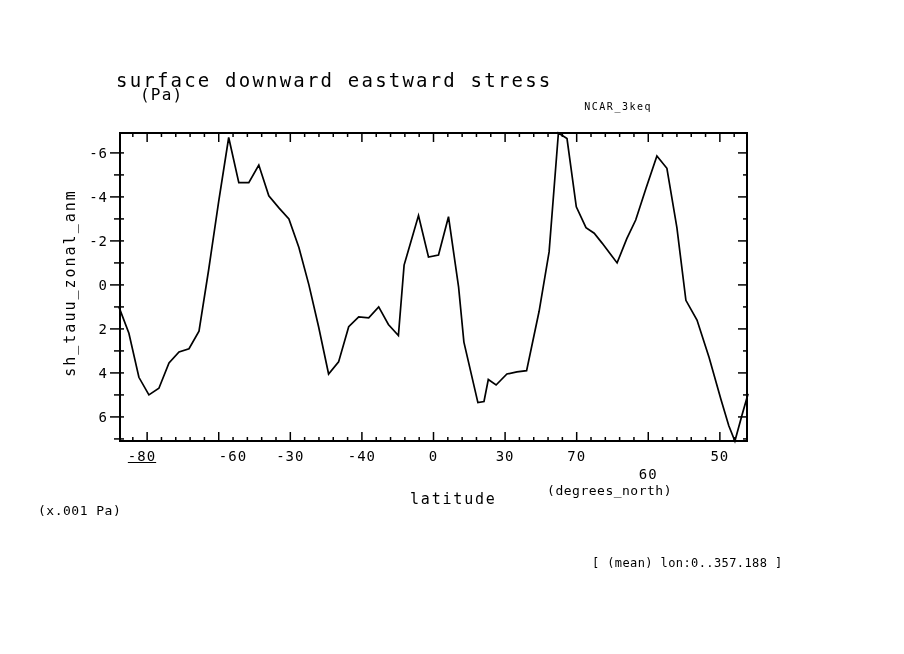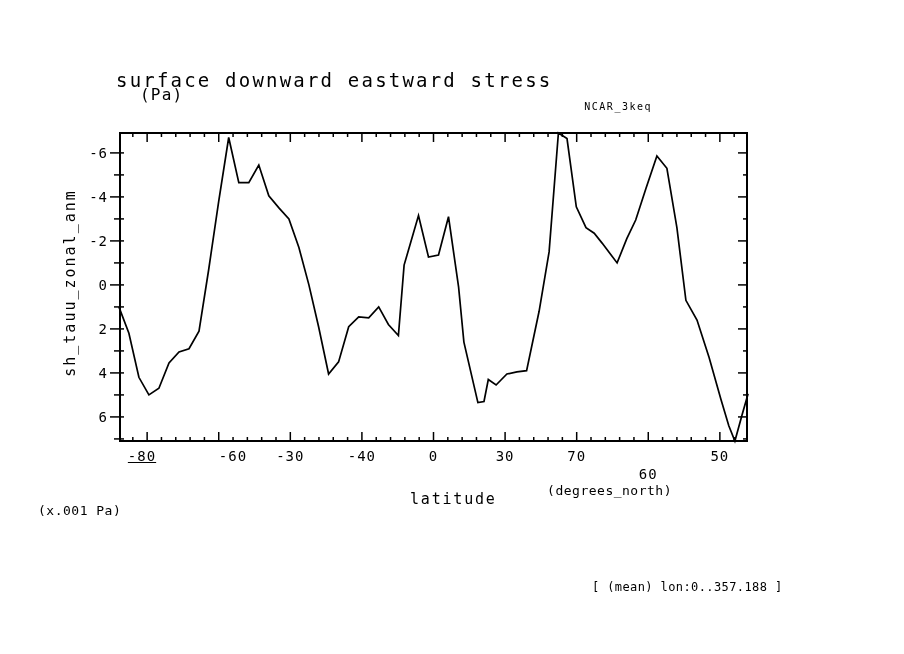--- a/index.html
+++ b/index.html
@@ -10,21 +10,21 @@
   .t{position:absolute;white-space:pre;}
   .title{left:116px;top:69px;font-size:19px;letter-spacing:2.2px;}
   .units-top{left:116px;top:85px;font-size:16px;letter-spacing:1.2px;margin-left:24px;}
   .run-label{right:156px;top:101px;font-size:10px;letter-spacing:1.5px;}
   .y-label{left:70px;top:283px;font-size:15px;letter-spacing:2px;
            transform:translate(-50%,-50%) rotate(-90deg);transform-origin:center;}
   .scale-note{left:38px;top:455px;font-size:13px;letter-spacing:0.5px;margin-top:48px;}
   .x-units{right:136px;top:483px;font-size:13px;letter-spacing:0.5px;}
   .x-title{left:396px;top:490px;font-size:15px;letter-spacing:1.8px;margin-left:14px;}
   .foot1{left:592px;top:541px;font-size:12px;letter-spacing:0.4px;}
-  .foot2{left:592px;top:556px;font-size:12px;letter-spacing:0.4px;margin-top:24px;}
+  .foot2{left:592px;top:556px;font-size:12px;letter-spacing:0.4px;}
   .plot{position:absolute;left:119px;top:132px;width:629px;height:310px;}
   .plot svg{overflow:visible;display:block;}
   .ytick{position:absolute;width:48px;text-align:right;font-size:14px;letter-spacing:1px;line-height:18px;}
   .xtick{position:absolute;font-size:14px;letter-spacing:1px;transform:translateX(-50%);line-height:16px;}
 </style>
 </head>
 <body>
 
 <div class="canvas">
 

